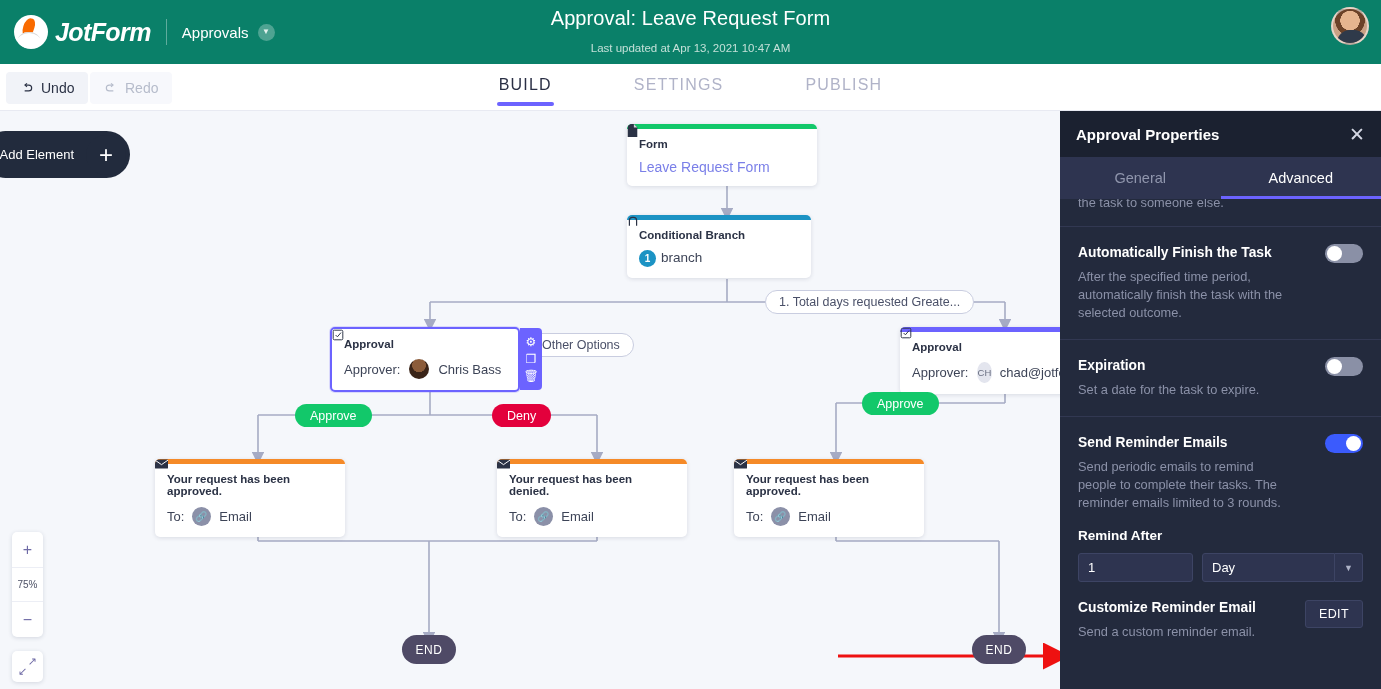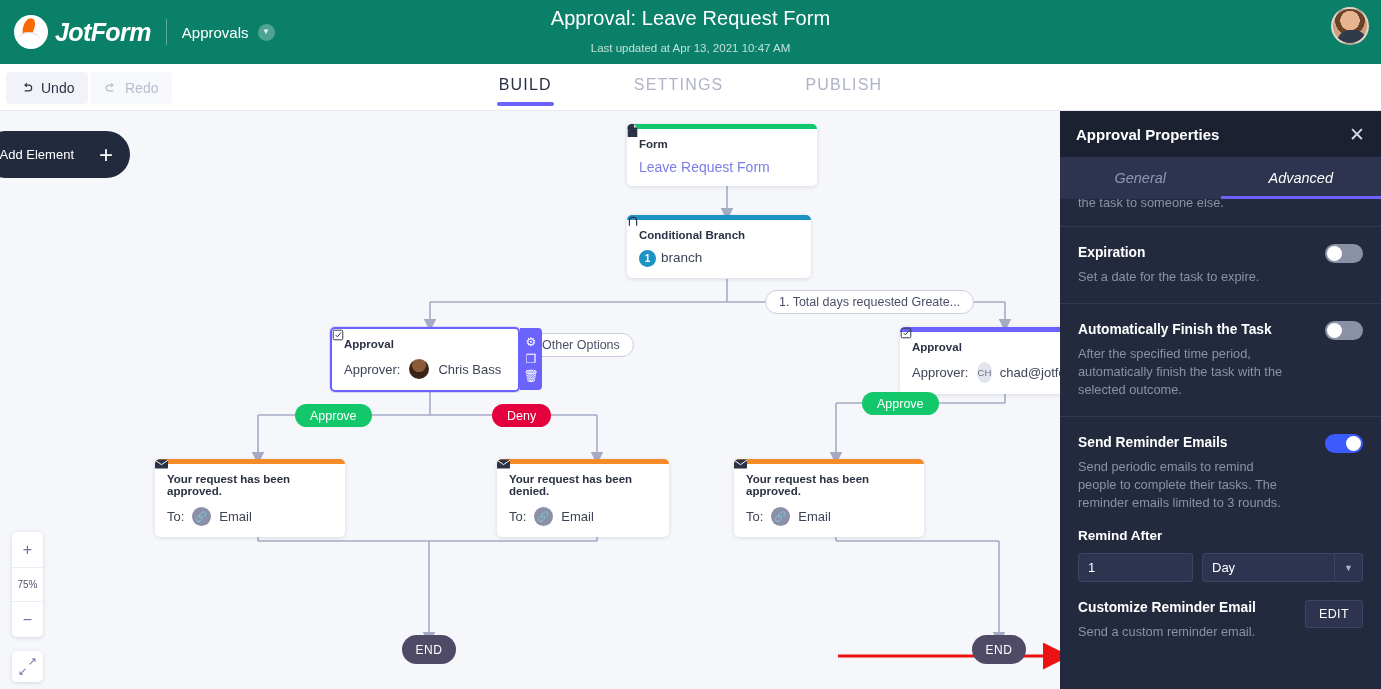--- a/index.html
+++ b/index.html
@@ -203,21 +203,21 @@
   .panel {
     position: absolute; right: 0; top: 111px; width: 321px; height: 578px;
     background: #232a3d; color: #ffffff; overflow: hidden;
   }
   .panel-head {
     height: 46px; background: #1b2130; display: flex; align-items: center;
     padding: 16px 16px; justify-content: space-between;
   }
   .panel-title { font-size: 15px; font-weight: bold; }
   .panel-close { font-size: 19px; color: #d5d8e4; line-height: 1; }
-  .panel-tabs { height: 42px; background: #2e3450; display: flex; position: relative; font-style: italic; }
+  .panel-tabs { height: 42px; background: #2e3450; display: flex; position: relative; }
   .ptab { flex: 1; display: flex; align-items: center; justify-content: center;
     font-size: 14.5px; color: #9096ad; }
   .ptab.active { color: #ffffff; }
   .ptab.active::after {
     content:""; position: absolute; left: 50%; right: 0; bottom: 0; height: 3px; background: #6c63ff;
   }
   .panel-scroll { height: 490px; overflow: hidden; position: relative; }
   .p-clip {
     padding: 0 18px 14px; color: #8b91a8; font-size: 12.8px; line-height: 18px;
     margin-top: -5px;
@@ -434,21 +434,21 @@
           <span>Your request has been approved.</span>
         </div>
         <div class="mail-to">
           <span>To:</span>
           <span class="lnk">🔗</span>
           <span>Email</span>
         </div>
       </div>
     </div>
 
-    <div class="node" style="left:497px; top:348px; width:172px;">
+    <div class="node" style="left:497px; top:348px; width:190px;">
       <div class="topbar-accent" style="background:#f58a28;"></div>
       <div class="node-body">
         <div class="node-head">
           <svg width="13" height="10" viewBox="0 0 20 14" fill="#2b3245">
             <rect width="20" height="14" rx="1"></rect>
               <path d="M0 1l10 7 10-7" stroke="#ffffff" stroke-width="1.5" fill="none"></path>
           </svg>
           <span>Your request has been denied.</span>
         </div>
         <div class="mail-to">
@@ -498,30 +498,30 @@
     </div>
     <div class="panel-tabs">
       <div class="ptab">General</div>
       <div class="ptab active">Advanced</div>
     </div>
 
     <div class="panel-scroll">
       <div class="p-clip">the task to someone else.</div>
 
       <div class="p-row">
-        <div class="p-row-title">Expiration</div>
-        <div class="p-row-desc">Set a date for the task to expire.</div>
+        <div class="p-row-title">Automatically Finish the Task</div>
+        <div class="p-row-desc">After the specified time period, automatically finish the task with the selected outcome.</div>
         <div class="toggle">
             <span class="knob"></span>
           </div>
       </div>
 
       <div class="p-row">
-        <div class="p-row-title">Automatically Finish the Task</div>
-        <div class="p-row-desc">After the specified time period, automatically finish the task with the selected outcome.</div>
+        <div class="p-row-title">Expiration</div>
+        <div class="p-row-desc">Set a date for the task to expire.</div>
         <div class="toggle">
             <span class="knob"></span>
           </div>
       </div>
 
       <div class="p-row">
         <div class="p-row-title">Send Reminder Emails</div>
         <div class="p-row-desc">Send periodic emails to remind people to complete their tasks. The reminder emails limited to 3 rounds.</div>
         <div class="toggle on">
             <span class="knob"></span>

